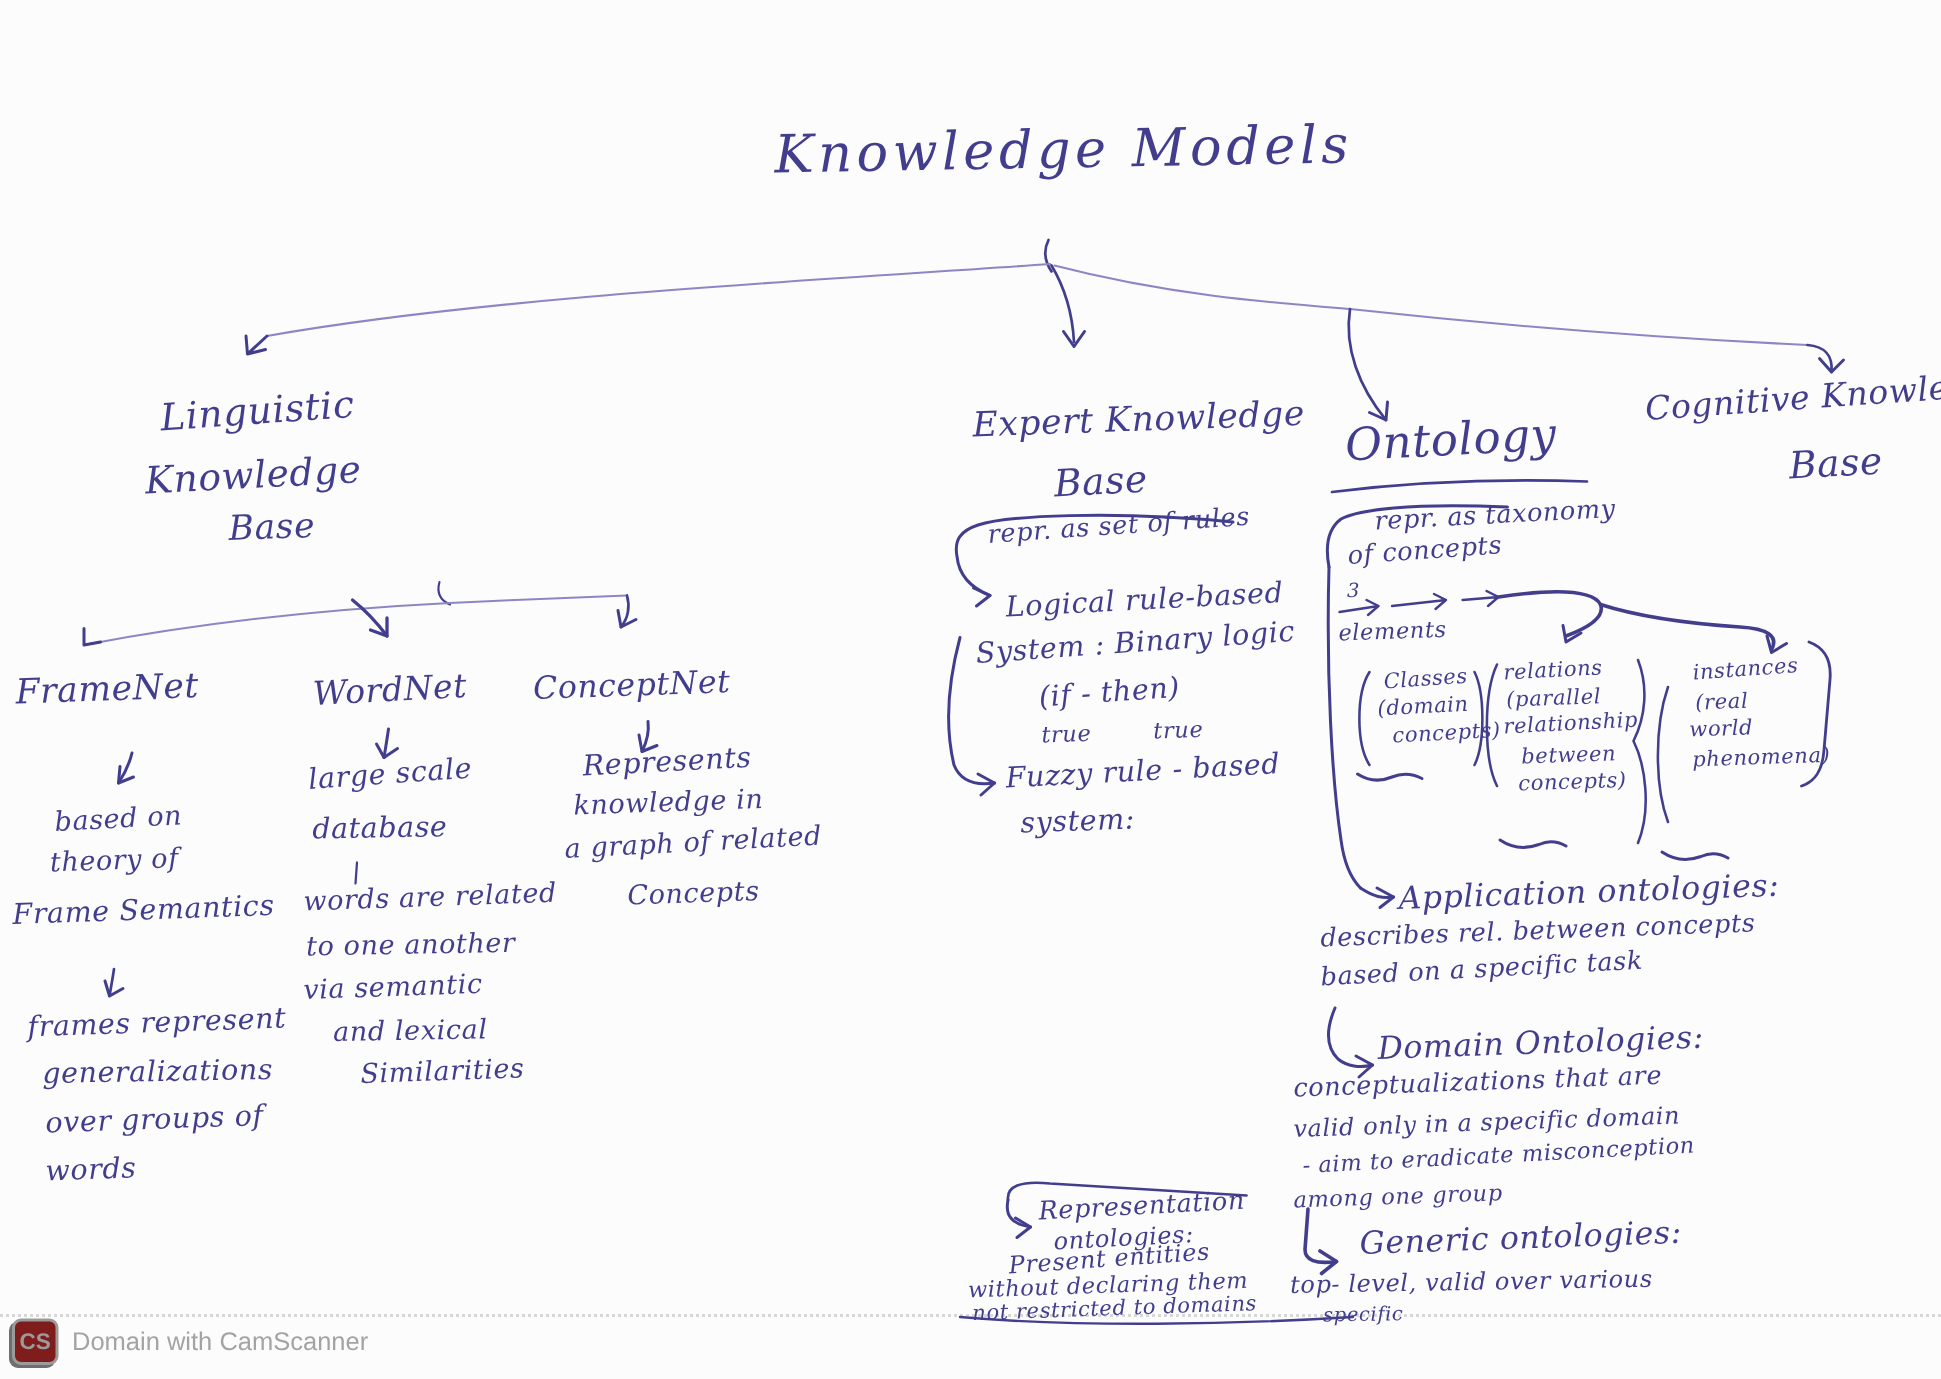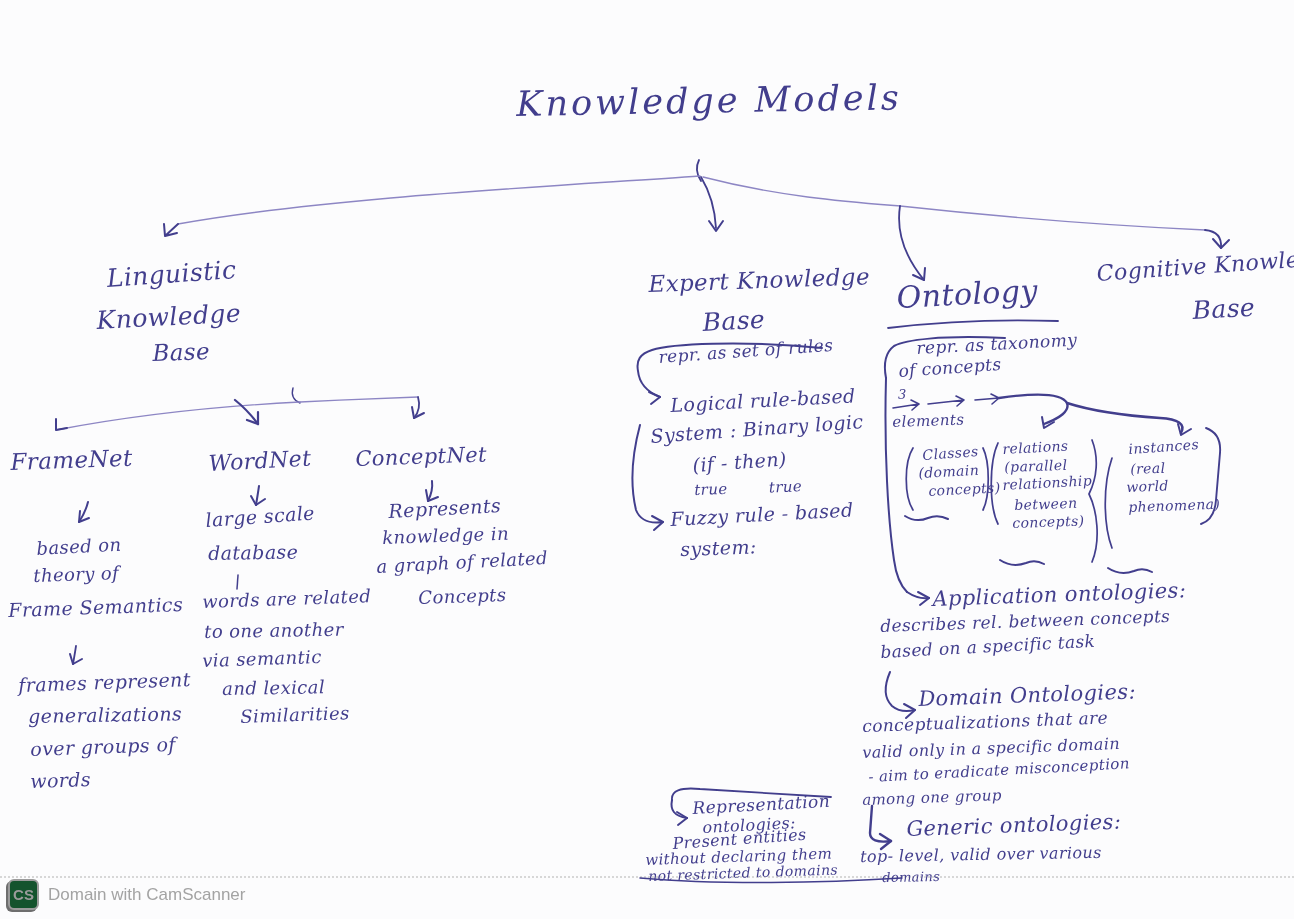--- a/index.html
+++ b/index.html
@@ -22,21 +22,21 @@
   }
   #watermark{
     position:absolute; left:8px; top:879px; z-index:3;
     display:flex; align-items:center; gap:9px;
     font-family:"Liberation Sans", sans-serif;
   }
   #cs-badge{
     width:27px; height:27px; border:2px solid #9b9b9b; border-radius:6px;
     color:#9b9b9b; font-weight:bold; font-size:15px;
     display:flex; align-items:center; justify-content:center;
-    background:#14532d; position:relative;
+    background:#7f1d1d; position:relative;
     box-shadow:-2px 2px 0 0 #6e6e6e;
   }
   #watermark-text{color:#a3a3a3; font-size:17px;}
 </style>
 </head>
 <body>
 
 <div id="page">
 
   <svg id="ink-layer" width="1294" height="919" viewBox="0 0 1294 919" fill="none" stroke="#423e8d" stroke-width="1.8" stroke-linecap="round">
@@ -189,21 +189,21 @@
   <div class="hw txt" style="left:880px; top:644px; font-size:17px; transform:rotate(-3deg);">based on a specific task</div>
 
   <div class="hw txt" style="left:918px; top:688px; font-size:21px; transform:rotate(-2deg);">Domain Ontologies:</div>
   <div class="hw txt" style="left:862px; top:718px; font-size:17px; transform:rotate(-2deg);">conceptualizations that are</div>
   <div class="hw txt" style="left:862px; top:745px; font-size:16px; transform:rotate(-2deg);">valid only in a specific domain</div>
   <div class="hw txt" style="left:868px; top:770px; font-size:15px; transform:rotate(-3deg);">- aim to eradicate misconception</div>
   <div class="hw txt" style="left:862px; top:793px; font-size:15px; transform:rotate(-2deg);">among one group</div>
 
   <div class="hw txt" style="left:906px; top:818px; font-size:21px; transform:rotate(-2deg);">Generic ontologies:</div>
   <div class="hw txt" style="left:860px; top:849px; font-size:16px; transform:rotate(-1deg);">top- level, valid over various</div>
-  <div class="hw txt" style="left:882px; top:871px; font-size:13px; transform:rotate(-1deg);">domains</div>
+  <div class="hw txt" style="left:882px; top:871px; font-size:13px; transform:rotate(-1deg);">specific</div>
 
   <div class="hw txt" style="left:692px; top:800px; font-size:17px; transform:rotate(-3deg);">Representation</div>
   <div class="hw txt" style="left:702px; top:820px; font-size:16px; transform:rotate(-3deg);">ontologies:</div>
   <div class="hw txt" style="left:672px; top:836px; font-size:16px; transform:rotate(-4deg);">Present entities</div>
   <div class="hw txt" style="left:645px; top:853px; font-size:15px; transform:rotate(-2deg);">without declaring them</div>
   <div class="hw txt" style="left:648px; top:869px; font-size:14px; transform:rotate(-2deg);">not restricted to domains</div>
 
   <div class="hw txt" style="left:1096px; top:262px; font-size:22px; transform:rotate(-4deg);">Cognitive Knowledge</div>
   <div class="hw txt" style="left:1192px; top:298px; font-size:25px; transform:rotate(-3deg);">Base</div>
 

